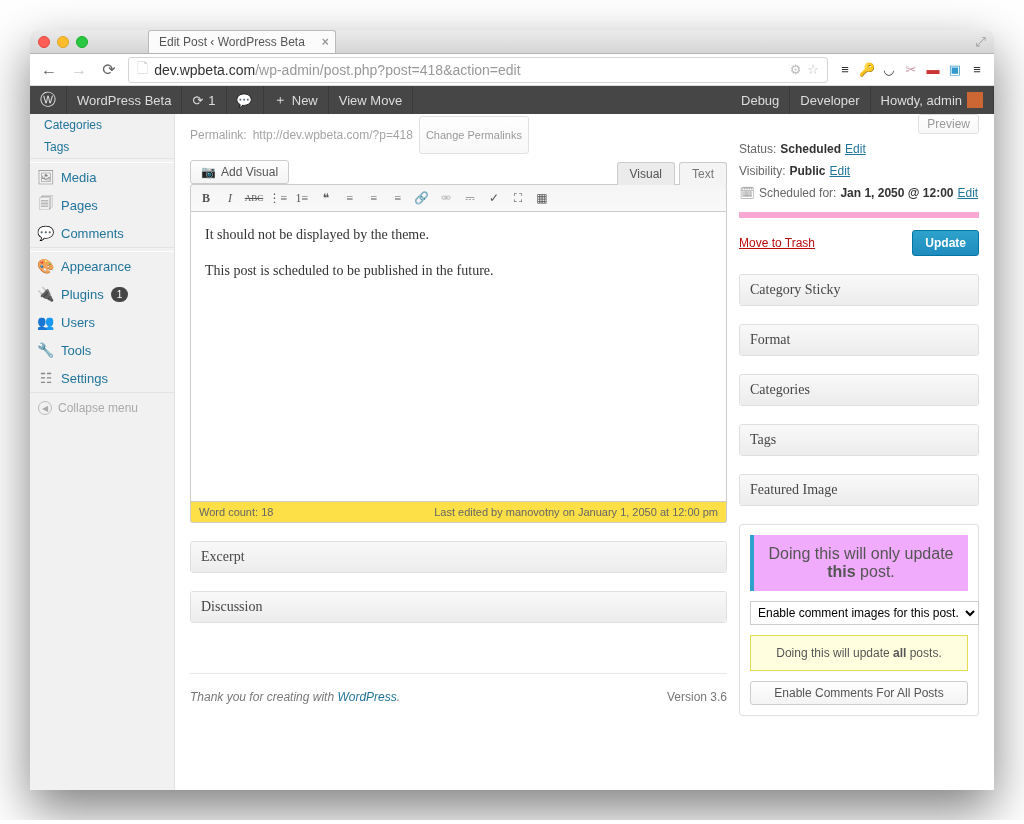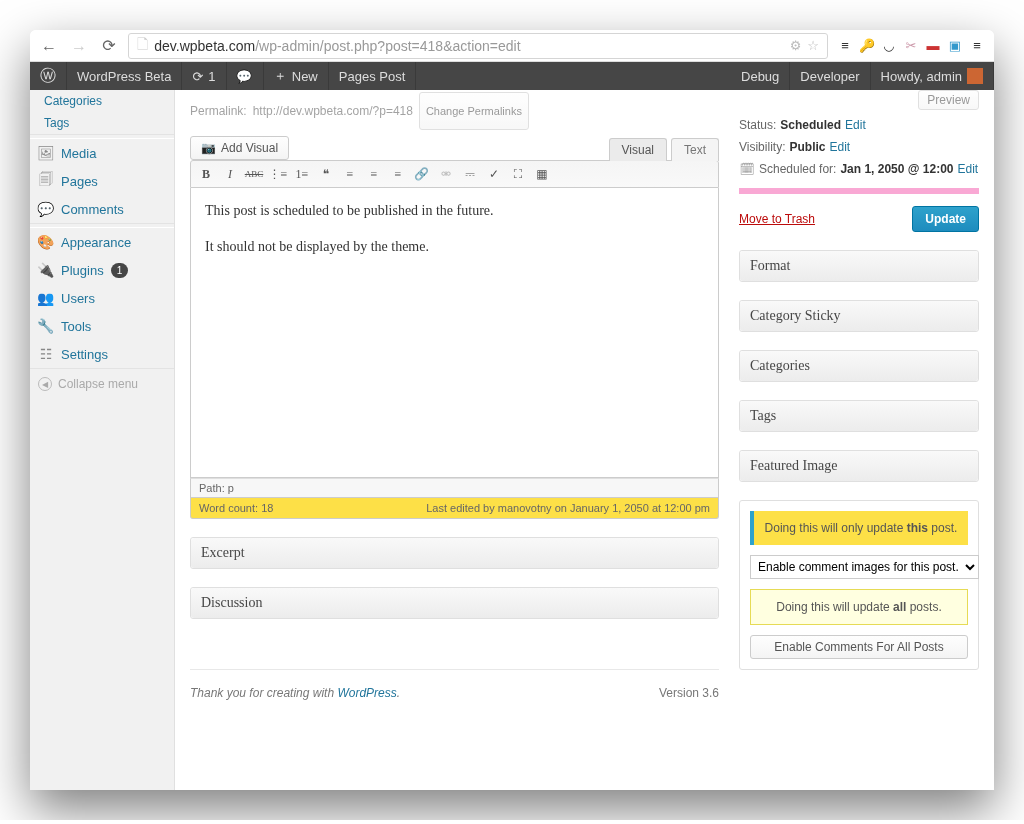--- a/index.html
+++ b/index.html
@@ -46,21 +46,21 @@
 .menu-item { font-weight: normal; color: #21759b; }
 .menu-item .micon { width: 16px; height: 16px; display: flex; align-items: center; justify-content: center; font-size: 14px; color: #888; }
 .menu-item.appearance .micon, .menu-item.media .micon, .menu-item.pages .micon, .menu-item.comments .micon, .menu-item.plugins .micon, .menu-item.users .micon, .menu-item.tools .micon, .menu-item.settings .micon { color: #888; }
 .submenu-item { padding: 4px 8px 4px 14px; color: #21759b; font-size: 12px; }
 .plugin-count { background: #464646; color: #fff; border-radius: 9px; padding: 0 6px; font-size: 10px; line-height: 15px; }
 .collapse-item { padding: 8px; color: #aaa; font-size: 12px; display: flex; align-items: center; gap: 6px; border-top: 1px solid #e3e3e3; }
 .collapse-circle { width: 14px; height: 14px; border: 1px solid #bbb; border-radius: 50%; display: inline-flex; align-items: center; justify-content: center; font-size: 8px; }
 
 
 .content { flex: 1; overflow-y: auto; background: #fff; padding: 0 15px 15px 15px; }
-.two-col { display: flex; gap: 20px; }
+.two-col { display: flex; gap: 12px; }
 .col-main { flex: 1; min-width: 0; }
 .col-side { width: 240px; }
 
 .permalink-row { display: flex; align-items: center; gap: 6px; font-size: 12px; color: #666; margin-bottom: 2px; padding-top: 2px; }
 .permalink-row .btn-sm { font-size: 11px; padding: 12px 6px; }
 
 .add-media-row { display: flex; align-items: center; margin: 6px 0 0 0; }
 .btn { display: inline-flex; align-items: center; gap: 5px; border: 1px solid #ccc; background: linear-gradient(#fefefe,#f4f4f4); border-radius: 3px; padding: 4px 10px; font-size: 12px; color: #555; cursor: default; }
 .btn-primary { background: linear-gradient(#2ea2cc,#1e8cbe); border-color: #0074a2; color: #fff; font-weight: bold; }
 .btn-sm { padding: 2px 8px; }
@@ -85,43 +85,55 @@
 
 .metabox { border: 1px solid #dfdfdf; border-radius: 3px; margin-top: 18px; background: #fff; }
 .metabox-head { background: linear-gradient(#f9f9f9,#ececec); border-bottom: 1px solid #dfdfdf; padding: 7px 10px; font-family: Georgia, serif; font-size: 14px; color: #464646; border-radius: 3px 3px 0 0; position: relative; }
 .metabox-head .toggle-arrow { position: absolute; right: 8px; top: 9px; color: #aaa; font-size: 10px; }
 .metabox.collapsed .metabox-head { border-bottom: none; border-radius: 3px; }
 .metabox-body { padding: 10px; font-size: 12px; }
 
 
 .pub-row { padding: 4px 0; font-size: 12px; color: #666; display: flex; gap: 4px; }
 .pub-row strong { color: #333; }
-.pub-row a { color: #21759b; cursor: default; }
+.pub-row a { color: #21759b; text-decoration: underline; cursor: default; }
 .pub-icon { width: 16px; text-align: center; color: #888; }
 .pub-actions { display: flex; align-items: center; padding-top: 12px; border-top: 6px solid #f9a8d4; margin-top: 8px; }
 .trash-link { color: #bc0b0b; text-decoration: underline; font-size: 12px; }
 .pub-actions .btn-primary { margin-left: auto; padding: 5px 12px; }
 
-.notice-blue { border-left: 4px solid #2ea2cc; background: #fde047; padding: 10px; font-size: 12px; color: #555; margin-bottom: 10px; text-align: center; }
+.notice-blue { border-left: 4px solid #2ea2cc; background: #f0abfc; padding: 10px; font-size: 16px; color: #555; margin-bottom: 10px; text-align: center; }
 .notice-yellow { border: 1px solid #e6db55; background: #ffffe0; padding: 10px; font-size: 12px; color: #555; margin-bottom: 10px; text-align: center; }
 .notice-blue strong, .notice-yellow strong { font-weight: bold; }
 
 .select-row { display: flex; margin-bottom: 10px; }
 .select-row select { flex: 1; border: 1px solid #ccc; font-size: 12px; padding: 3px; background: #fff; }
 .btn-full { width: 100%; justify-content: center; text-align: right; }
 
 .footer { border-top: 1px solid #e8e8e8; padding: 16px 0; margin-top: 50px; display: flex; font-size: 12px; color: #777; font-style: italic; }
 .footer a { color: #21759b; text-decoration: none; }
 .footer .ver { margin-left: auto; font-style: normal; }
 </style>
 </head>
 <body>
 
 <div class="window-frame">
 
+  <div class="mac-titlebar">
+    <div class="traffic-lights">
+      <span class="tl-red"></span>
+      <span class="tl-yellow"></span>
+      <span class="tl-green"></span>
+    </div>
+    <div class="mac-tab">
+      <span>Edit Post ‹ WordPress Beta</span>
+      <span class="close-x">×</span>
+    </div>
+    <div class="mac-max">⤢</div>
+  </div>
 
   <div class="chrome-bar">
     <div class="nav-btn">←</div>
     <div class="nav-btn disabled">→</div>
     <div class="nav-btn">⟳</div>
     <div class="addr">
       <span style="margin-right:6px;color:#ccc">🗋</span>
       <span class="domain">dev.wpbeta.com</span>
         <span class="path">/wp-admin/post.php?post=418&amp;action=edit</span>
       <span class="addr-icons">
@@ -152,21 +164,21 @@
         <span>1</span>
       </div>
     <div class="ab-item">
         <span>💬</span>
       </div>
     <div class="ab-item">
         <span>＋</span>
         <span>New</span>
       </div>
     <div class="ab-item">
-        <span>Pages Post</span>
+        <span>View Move</span>
       </div>
     <div class="right">
       <div class="ab-item">
           <span>Debug</span>
         </div>
       <div class="ab-item">
           <span>Developer</span>
         </div>
       <div class="ab-item">
           <span>Howdy, admin</span>
@@ -257,24 +269,23 @@
             <span class="tb-btn">≡</span>
             <span class="tb-btn" style="color:#bbb">🔗</span>
             <span class="tb-btn" style="color:#bbb">⚮</span>
             <span class="tb-btn">⎓</span>
             <span class="tb-btn">✓</span>
             <span class="tb-btn">⛶</span>
             <span class="tb-btn">▦</span>
           </div>
 
           <div class="editor-body">
+            <p>It should not be displayed by the theme.</p>
             <p>This post is scheduled to be published in the future.</p>
-            <p>It should not be displayed by the theme.</p>
-          </div>
-          <div class="editor-path">Path: p</div>
+          </div>
           <div class="editor-status">
             <span class="wc">Word count: 18</span>
             <span class="lastedit">Last edited by manovotny on January 1, 2050 at 12:00 pm</span>
           </div>
 
           <div class="metabox collapsed">
             <div class="metabox-head"><span>Excerpt</span></div>
           </div>
           <div class="metabox collapsed">
             <div class="metabox-head"><span>Discussion</span></div>
@@ -305,24 +316,24 @@
             <span>Scheduled for:</span>
             <strong>Jan 1, 2050 @ 12:00</strong>
             <a>Edit</a>
           </div>
           <div class="pub-actions">
             <a class="trash-link">Move to Trash</a>
             <span class="btn btn-primary">Update</span>
           </div>
 
           <div class="metabox collapsed">
+              <div class="metabox-head"><span>Category Sticky</span></div>
+            </div>
+          <div class="metabox collapsed">
               <div class="metabox-head"><span>Format</span></div>
-            </div>
-          <div class="metabox collapsed">
-              <div class="metabox-head"><span>Category Sticky</span></div>
             </div>
           <div class="metabox collapsed">
               <div class="metabox-head"><span>Categories</span></div>
             </div>
           <div class="metabox collapsed">
               <div class="metabox-head"><span>Tags</span></div>
             </div>
           <div class="metabox collapsed">
               <div class="metabox-head"><span>Featured Image</span></div>
             </div>

